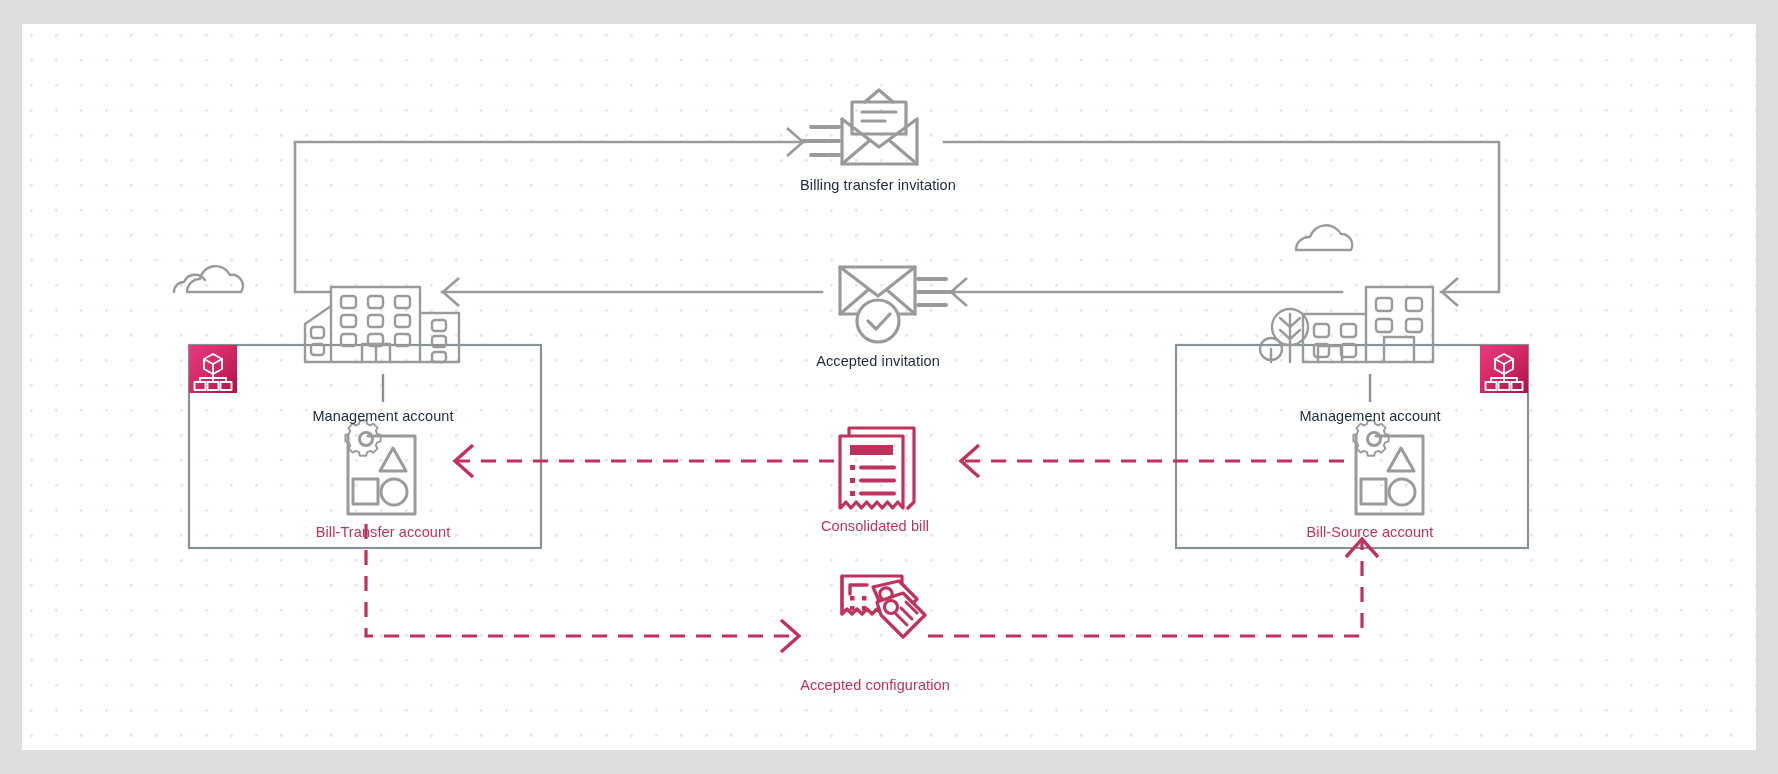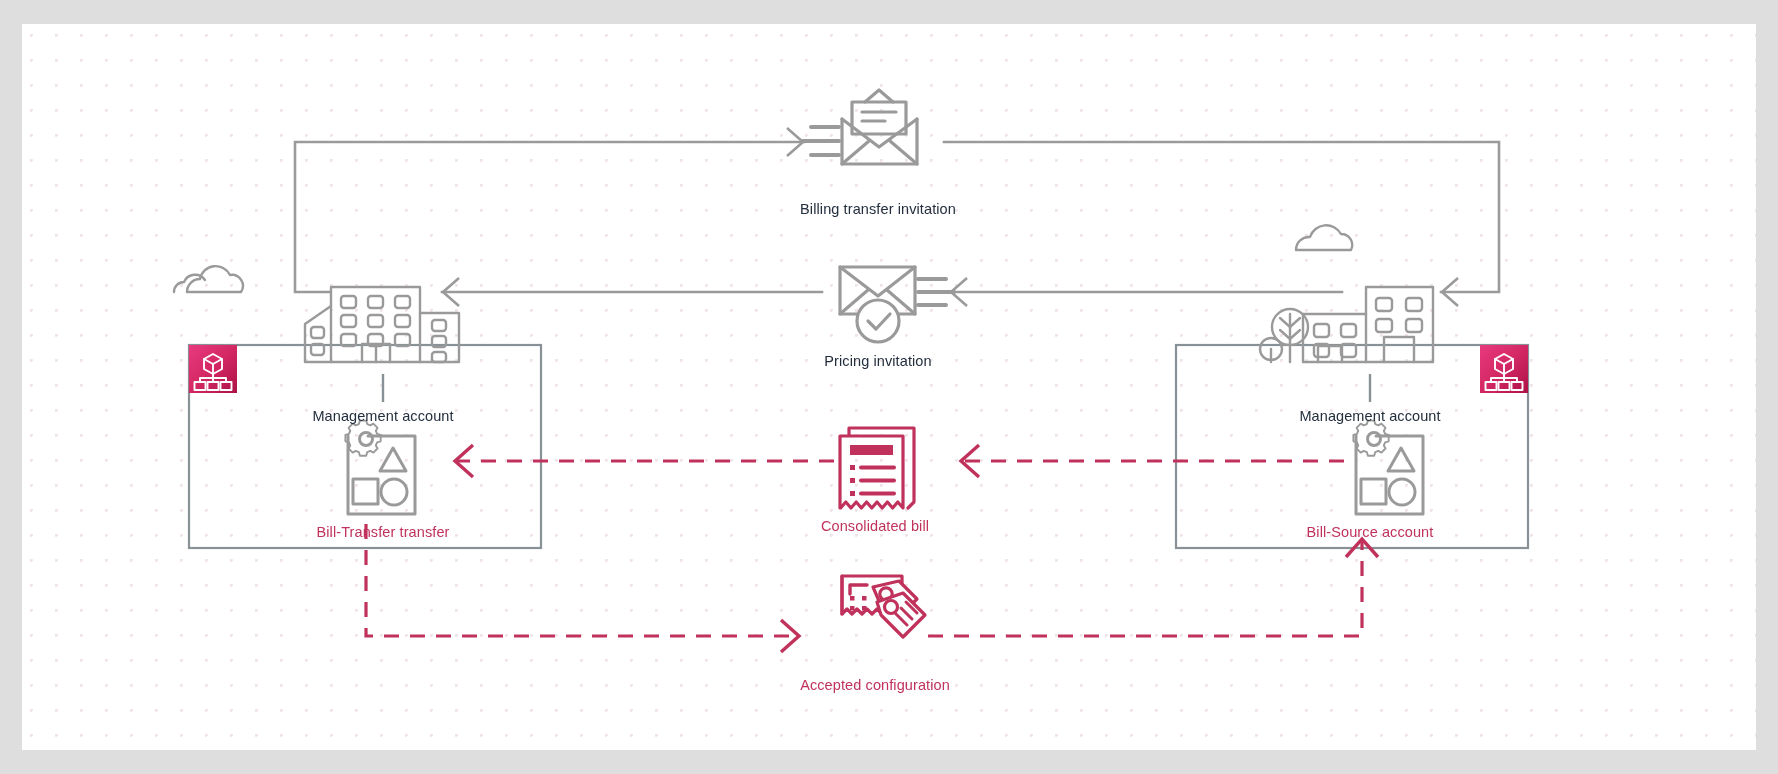--- a/index.html
+++ b/index.html
@@ -300,28 +300,28 @@
           <path d="M 1482 350 L 1482 354 M 1469 354 L 1495 354 M 1469 354 L 1469 358 M 1482 354 L 1482 358 M 1495 354 L 1495 358"></path>
           <rect x="1463.5" y="358" width="11" height="8"></rect>
           <rect x="1476.5" y="358" width="11" height="8"></rect>
           <rect x="1489.5" y="358" width="11" height="8"></rect>
         </g>
       </g>
     </svg>
 
     <div class="lbl center" style="left:361px; top:384px;">Management account</div>
 
-    <div class="lbl center crimson" style="left:361px; top:500px;">Bill-Transfer transfer</div>
+    <div class="lbl center crimson" style="left:361px; top:500px;">Bill-Transfer account</div>
 
     <div class="lbl center" style="left:1348px; top:384px;">Management account</div>
 
     <div class="lbl center crimson" style="left:1348px; top:500px;text-align:center;">Bill-Source account</div>
 
-    <div class="lbl center" style="left:856px; top:153px;margin-top:24px;">Billing transfer invitation</div>
-
-    <div class="lbl center" style="left:856px; top:329px;">Pricing invitation</div>
+    <div class="lbl center" style="left:856px; top:153px;">Billing transfer invitation</div>
+
+    <div class="lbl center" style="left:856px; top:329px;">Accepted invitation</div>
 
     <div class="lbl center crimson" style="left:853px; top:494px;text-align:center;">Consolidated bill</div>
 
     <div class="lbl center crimson" style="left:853px; top:653px;">Accepted configuration</div>
 
   </div>
 </div>
 
 </body></html>

